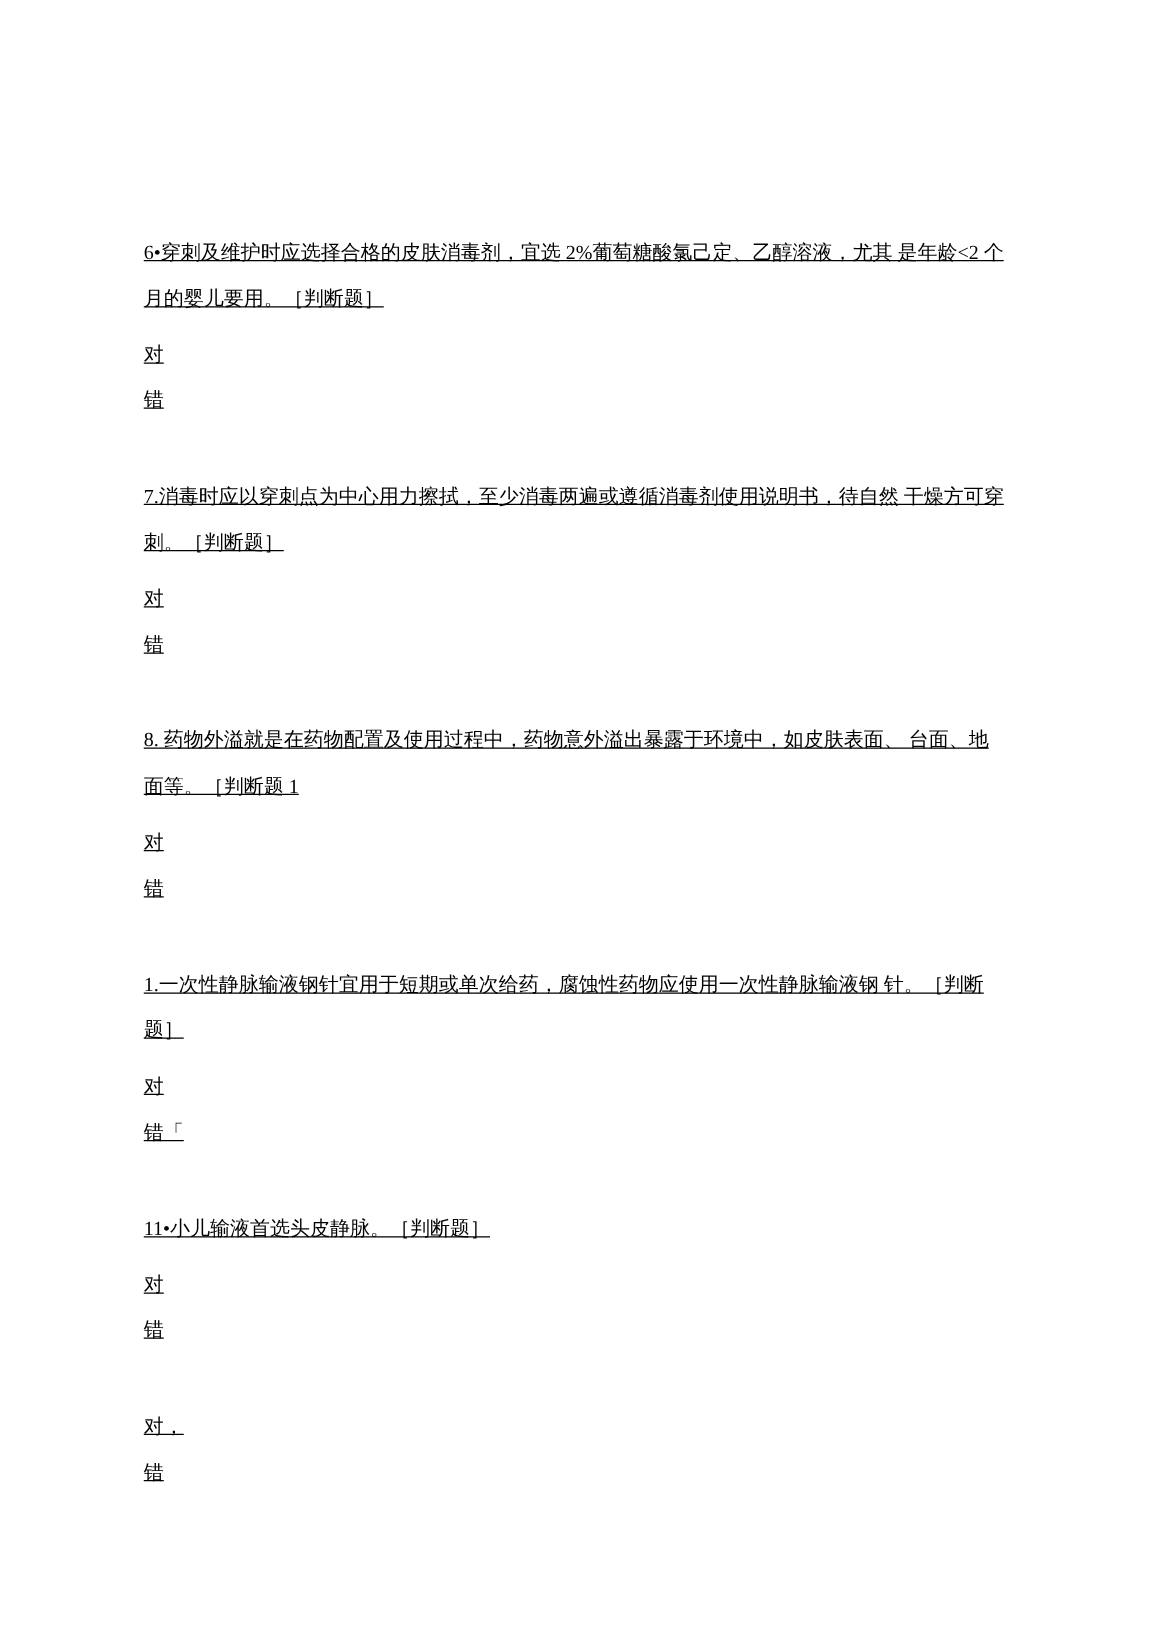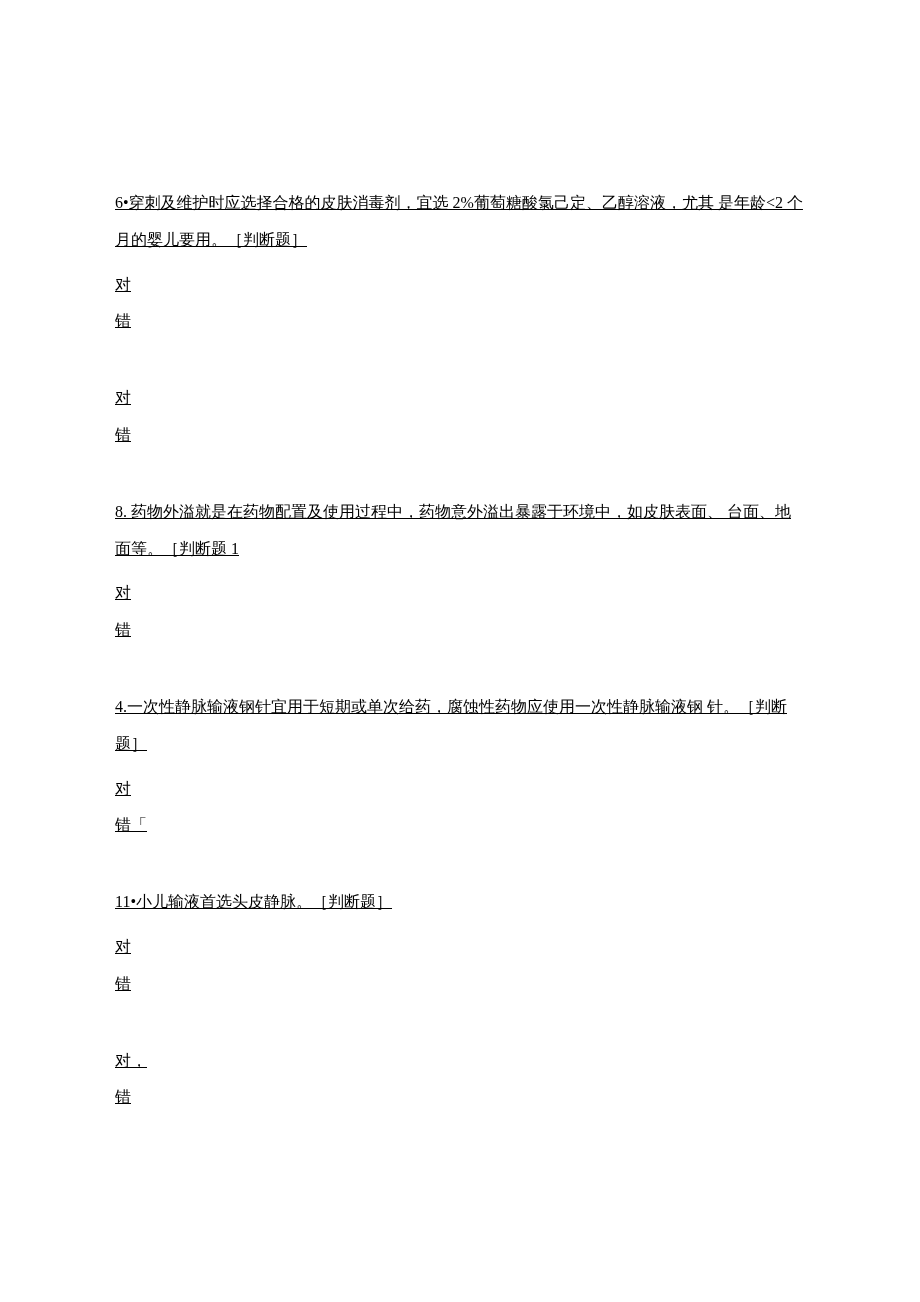--- a/index.html
+++ b/index.html
@@ -32,32 +32,33 @@
 </head>
 <body>
 
 <div class="question-block">
   <div class="question-text">6•穿刺及维护时应选择合格的皮肤消毒剂，宜选 2%葡萄糖酸氯己定、乙醇溶液，尤其 是年龄&lt;2 个月的婴儿要用。［判断题］</div>
   <div class="option">对</div>
   <div class="option">错</div>
 </div>
 
 <div class="question-block">
+  <div class="question-text">7.消毒时应以穿刺点为中心用力擦拭，至少消毒两遍或遵循消毒剂使用说明书，待自然 干燥方可穿刺。［判断题］</div>
   <div class="option">对</div>
   <div class="option">错</div>
 </div>
 
 <div class="question-block">
   <div class="question-text">8. 药物外溢就是在药物配置及使用过程中，药物意外溢出暴露于环境中，如皮肤表面、 台面、地面等。［判断题 1</div>
   <div class="option">对</div>
   <div class="option">错</div>
 </div>
 
 <div class="question-block">
-  <div class="question-text">4.一次性静脉输液钢针宜用于短期或单次给药，腐蚀性药物应使用一次性静脉输液钢 针。［判断题］</div>
+  <div class="question-text">1.一次性静脉输液钢针宜用于短期或单次给药，腐蚀性药物应使用一次性静脉输液钢 针。［判断题］</div>
   <div class="option">对</div>
   <div class="option">错「</div>
 </div>
 
 <div class="question-block">
   <div class="question-text">11•小儿输液首选头皮静脉。［判断题］</div>
   <div class="option">对</div>
   <div class="option">错</div>
 </div>
 

